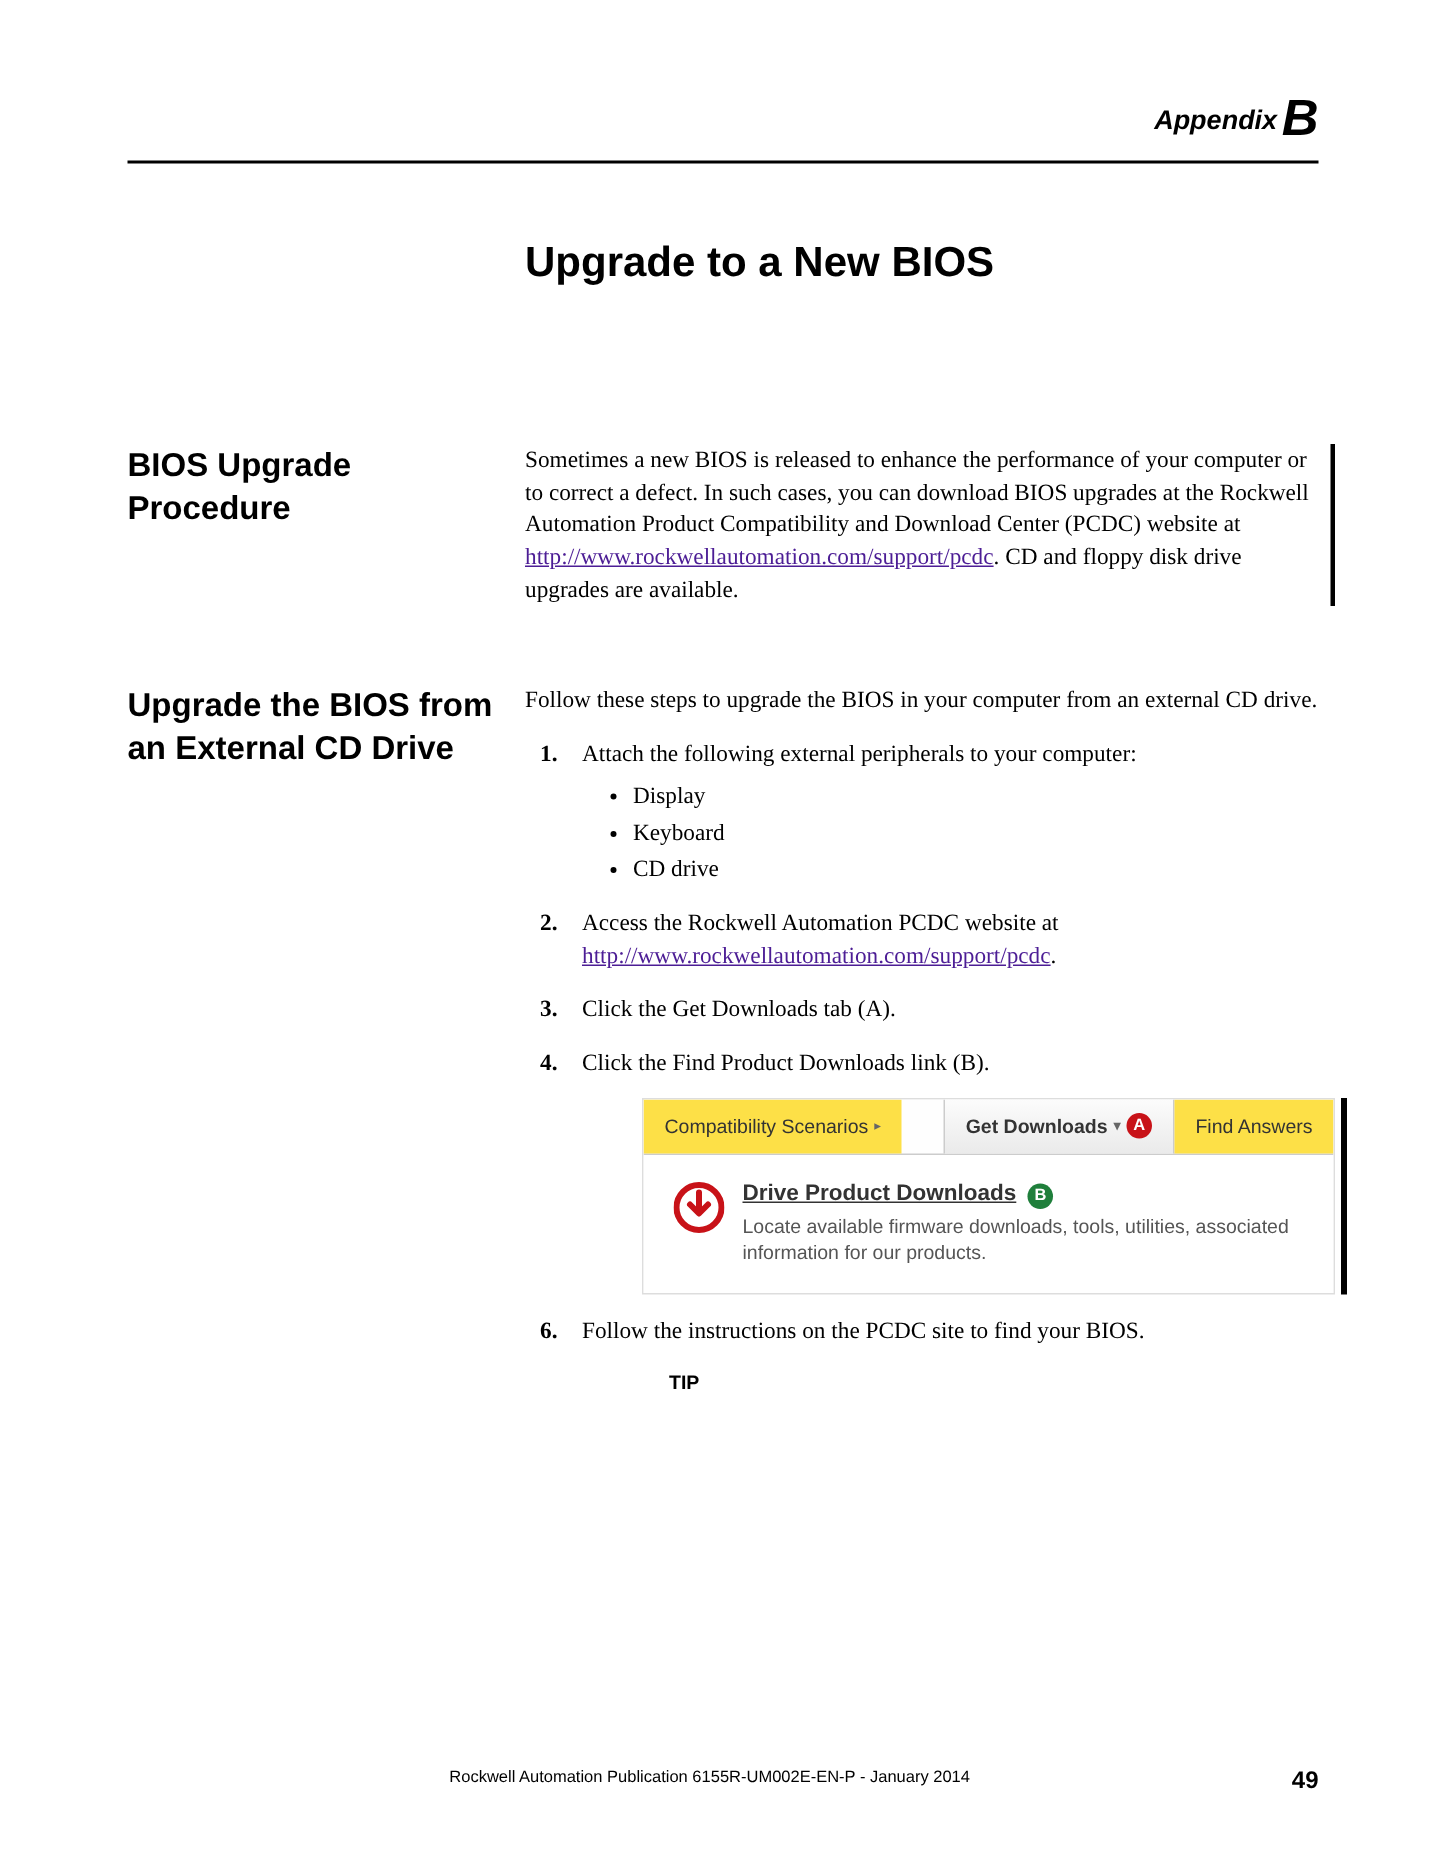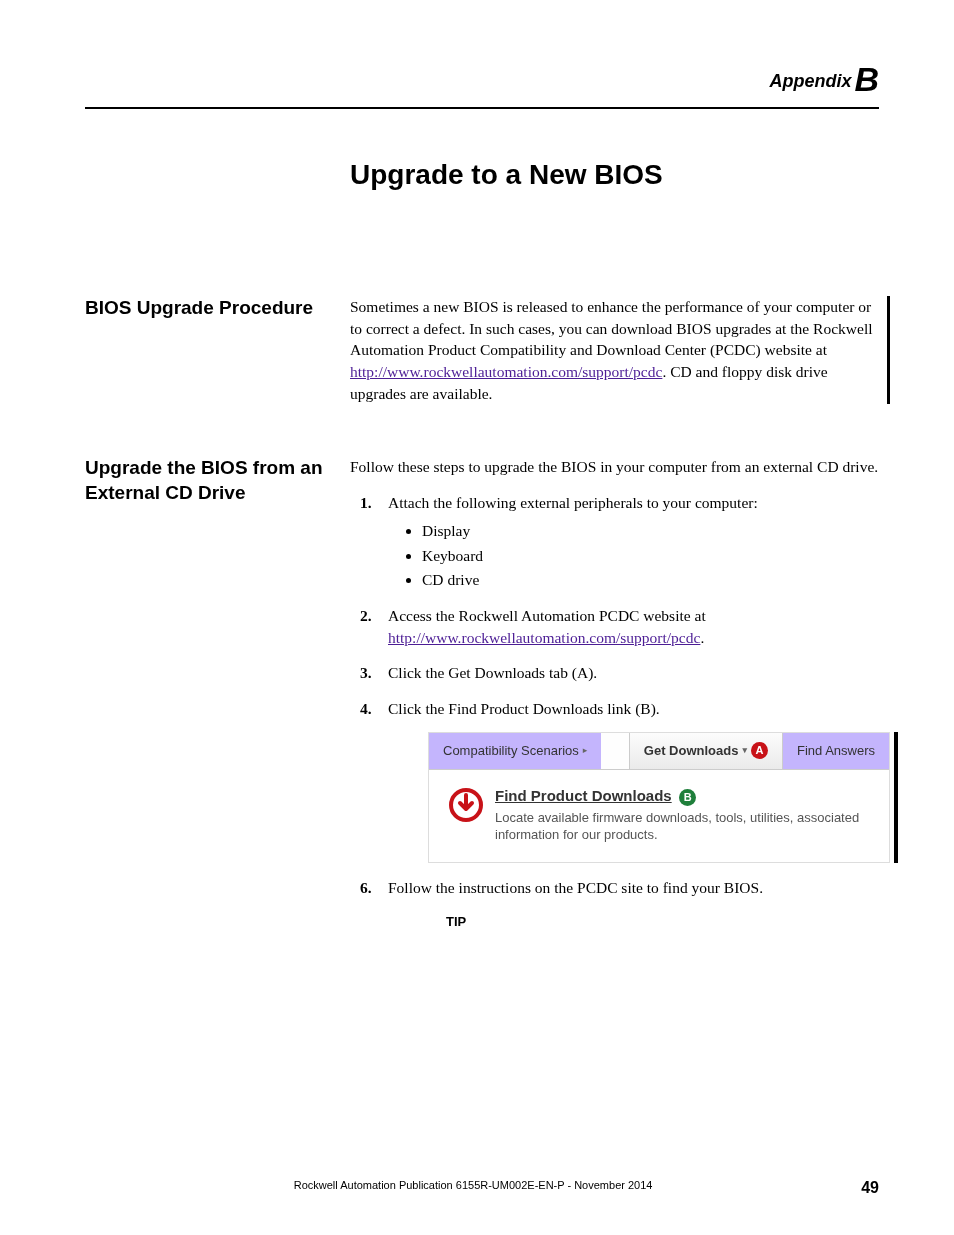--- a/index.html
+++ b/index.html
@@ -47,21 +47,21 @@
   }
   .section {
     display: flex;
     align-items: flex-start;
     margin-bottom: 40px;
   }
   .section-heading {
     flex: 0 0 250px;
     font-family: 'Segoe UI', Arial, sans-serif;
     font-weight: 700;
-    font-size: 19px;
+    font-size: 22px;
     line-height: 1.3;
     padding-right: 15px;
   }
   .section-body {
     flex: 1;
     font-size: 15.5px;
     line-height: 1.4;
   }
   .para {
     margin-bottom: 12px;
@@ -115,21 +115,21 @@
     font-size: 13px;
     color: #333;
     background: #fefefe;
   }
   .tab {
     padding: 0 14px;
     display: flex;
     align-items: center;
     position: relative;
     white-space: nowrap;
-    background: #c4b5fd;
+    background: #fde047;
   }
   .tab.shaded {
     background: linear-gradient(#fcfcfc, #eaeaea);
     border-right: 1px solid #ccc;
     border-left: 1px solid #ccc;
     font-weight: 600;
   }
   .tri {
     font-size: 9px;
     margin-left: 4px;
@@ -274,21 +274,21 @@
               </div>
             </div>
             <div class="sc-body">
               <div class="sc-icon">
                 <svg width="34" height="34" viewBox="0 0 34 34">
                   <circle cx="17" cy="17" r="15" fill="none" stroke="#c81218" stroke-width="4"></circle>
                   <path d="M17 7 v12 M11 15 l6 6 l6 -6" fill="none" stroke="#c81218" stroke-width="4" stroke-linecap="round" stroke-linejoin="round"></path>
                 </svg>
               </div>
               <div class="sc-text">
-                <a>Find Product Downloads</a>
+                <a>Drive Product Downloads</a>
                 <span class="marker" style="background:#1f7f3b">B</span>
                 <div class="sub">Locate available firmware downloads, tools, utilities, associated information for our products.</div>
               </div>
             </div>
           </div>
           </div>
         </li>
         <li data-num="6">
           <span>Follow the instructions on the PCDC site to find your BIOS.</span>
           <div class="tip-row" style="margin-top:14px">
@@ -296,16 +296,16 @@
             <div class="tip-body">
             </div>
           </div>
         </li>
       </ol>
     </div>
   </div>
 
   <div class="footer">
     <span></span>
-    <span class="pub">Rockwell Automation Publication 6155R-UM002E-EN-P - November 2014</span>
+    <span class="pub">Rockwell Automation Publication 6155R-UM002E-EN-P - January 2014</span>
     <span class="pg">49</span>
   </div>
 </div>
 
 </body></html>

